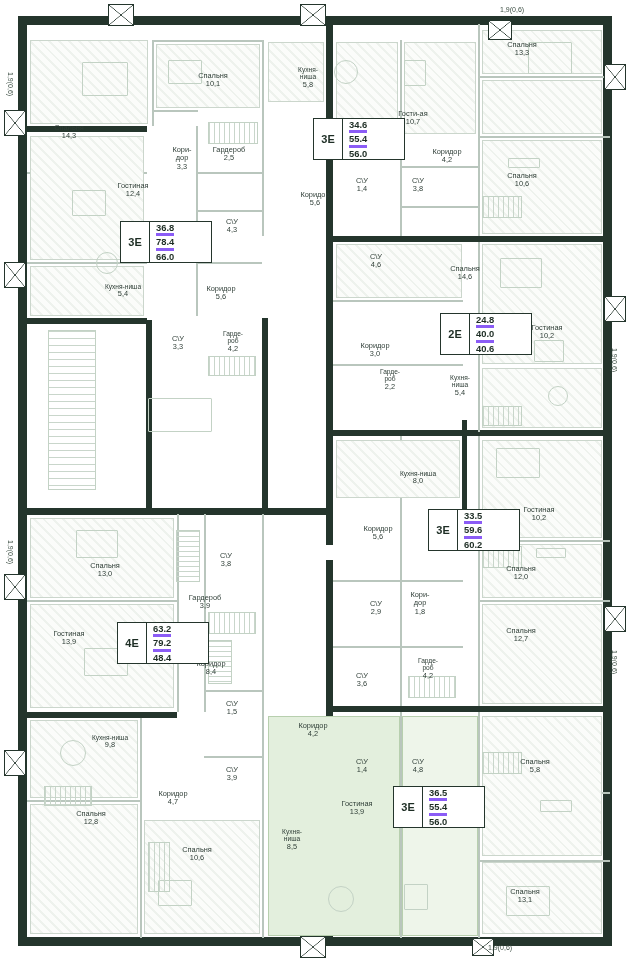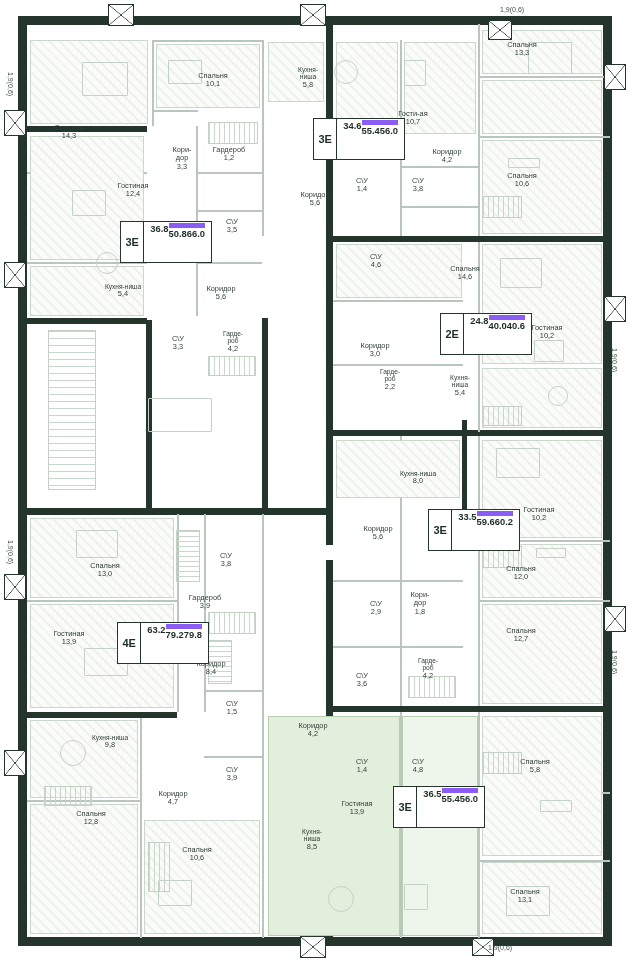--- a/index.html
+++ b/index.html
@@ -28,23 +28,23 @@
   .lbl .n{display:block;font-size:7.4px;}
   .lbl.small{font-size:6.6px;}
 
   
   .edge{position:absolute;font-size:7px;color:#3d4f44;}
   .edge.rot{transform-origin:left top;}
 
   
   .badge{position:absolute;display:flex;align-items:stretch;border:1.4px solid #24352c;background:#ffffff;box-sizing:border-box;}
   .badge .type{display:flex;align-items:center;justify-content:center;width:28px;font-weight:bold;font-size:11px;color:#1d2d24;border-right:1.4px solid #24352c;background:#ffffff;}
-  .badge .nums{display:flex;flex-direction:row;justify-content:center;padding:1px 6px 1px 6px;}
+  .badge .nums{display:flex;flex-direction:column;justify-content:center;padding:1px 6px 1px 6px;}
   .badge .nums span{display:block;font-size:9.4px;font-weight:bold;line-height:1.22;color:#1d2d24;text-align:center;}
-  .badge .nums span+span{border-top:5px solid #8b5cf6;}
+  .badge .nums span+span{border-top:3px solid #8b5cf6;}
 
   
   .fz{position:absolute;border:1px solid #c3d2c5;box-sizing:border-box;border-radius:1px;}
   .fzr{position:absolute;border:1px solid #c3d2c5;box-sizing:border-box;border-radius:50%;}
   .stairs{position:absolute;box-sizing:border-box;border:1px solid #c3d2c5;
     background-image:repeating-linear-gradient(to bottom,#c9d6cb 0 1px,rgba(0,0,0,0) 1px 7px);}
   .vhatch{position:absolute;box-sizing:border-box;border:1px solid #c3d2c5;
     background-image:repeating-linear-gradient(to right,#c9d6cb 0 1px,rgba(0,0,0,0) 1px 5px);}
   .hhatch{position:absolute;box-sizing:border-box;border:1px solid #c3d2c5;
     background-image:repeating-linear-gradient(to bottom,#c9d6cb 0 1px,rgba(0,0,0,0) 1px 5px);}
@@ -197,27 +197,27 @@
   <div id="room-labels">
       <div class="lbl" style="left: 186px; top: 72px; width: 54px;"><span>Спальня</span><span class="n">10,1</span></div>
       <div class="lbl small" style="left: 288px; top: 66px; width: 40px;"><span>Кухня-
 ниша</span><span class="n">5,8</span></div>
       <div class="lbl" style="left: 390px; top: 110px; width: 46px;"><span>Гости-ая</span><span class="n">10,7</span></div>
       <div class="lbl" style="left: 495px; top: 41px; width: 54px;"><span>Спальня</span><span class="n">13,3</span></div>
       <div class="lbl" style="left: 42px; top: 124px; width: 54px;"><span>Спальня</span><span class="n">14,3</span></div>
       <div class="lbl" style="left: 106px; top: 182px; width: 54px;"><span>Гостиная</span><span class="n">12,4</span></div>
       <div class="lbl" style="left: 166px; top: 146px; width: 32px;"><span>Кори-
 дор</span><span class="n">3,3</span></div>
-      <div class="lbl" style="left: 206px; top: 146px; width: 46px;"><span>Гардероб</span><span class="n">1,2</span></div>
+      <div class="lbl" style="left: 206px; top: 146px; width: 46px;"><span>Гардероб</span><span class="n">2,5</span></div>
       <div class="lbl" style="left: 422px; top: 148px; width: 50px;"><span>Коридор</span><span class="n">4,2</span></div>
       <div class="lbl" style="left: 495px; top: 172px; width: 54px;"><span>Спальня</span><span class="n">10,6</span></div>
       <div class="lbl" style="left: 290px; top: 191px; width: 50px;"><span>Коридор</span><span class="n">5,6</span></div>
       <div class="lbl" style="left: 348px; top: 177px; width: 28px;"><span>С\У</span><span class="n">1,4</span></div>
       <div class="lbl" style="left: 404px; top: 177px; width: 28px;"><span>С\У</span><span class="n">3,8</span></div>
-      <div class="lbl" style="left: 218px; top: 218px; width: 28px;"><span>С\У</span><span class="n">3,5</span></div>
+      <div class="lbl" style="left: 218px; top: 218px; width: 28px;"><span>С\У</span><span class="n">4,3</span></div>
       <div class="lbl" style="left: 438px; top: 265px; width: 54px;"><span>Спальня</span><span class="n">14,6</span></div>
       <div class="lbl" style="left: 362px; top: 253px; width: 28px;"><span>С\У</span><span class="n">4,6</span></div>
       <div class="lbl small" style="left: 94px; top: 283px; width: 58px;"><span>Кухня-ниша</span><span class="n">5,4</span></div>
       <div class="lbl" style="left: 196px; top: 285px; width: 50px;"><span>Коридор</span><span class="n">5,6</span></div>
       <div class="lbl" style="left: 520px; top: 324px; width: 54px;"><span>Гостиная</span><span class="n">10,2</span></div>
       <div class="lbl small" style="left: 213px; top: 330px; width: 40px;"><span>Гарде-
 роб</span><span class="n">4,2</span></div>
       <div class="lbl" style="left: 164px; top: 335px; width: 28px;"><span>С\У</span><span class="n">3,3</span></div>
       <div class="lbl" style="left: 350px; top: 342px; width: 50px;"><span>Коридор</span><span class="n">3,0</span></div>
       <div class="lbl small" style="left: 372px; top: 368px; width: 36px;"><span>Гарде-
@@ -243,40 +243,40 @@
       <div class="lbl" style="left: 218px; top: 700px; width: 28px;"><span>С\У</span><span class="n">1,5</span></div>
       <div class="lbl small" style="left: 82px; top: 734px; width: 56px;"><span>Кухня-ниша</span><span class="n">9,8</span></div>
       <div class="lbl" style="left: 288px; top: 722px; width: 50px;"><span>Коридор</span><span class="n">4,2</span></div>
       <div class="lbl" style="left: 218px; top: 766px; width: 28px;"><span>С\У</span><span class="n">3,9</span></div>
       <div class="lbl" style="left: 148px; top: 790px; width: 50px;"><span>Коридор</span><span class="n">4,7</span></div>
       <div class="lbl" style="left: 348px; top: 758px; width: 28px;"><span>С\У</span><span class="n">1,4</span></div>
       <div class="lbl" style="left: 404px; top: 758px; width: 28px;"><span>С\У</span><span class="n">4,8</span></div>
       <div class="lbl" style="left: 508px; top: 758px; width: 54px;"><span>Спальня</span><span class="n">5,8</span></div>
       <div class="lbl" style="left: 330px; top: 800px; width: 54px;"><span>Гостиная</span><span class="n">13,9</span></div>
       <div class="lbl" style="left: 64px; top: 810px; width: 54px;"><span>Спальня</span><span class="n">12,8</span></div>
-      <div class="lbl small" style="left: 292px; top: 828px; width: 40px;"><span>Кухня-
+      <div class="lbl small" style="left: 272px; top: 828px; width: 40px;"><span>Кухня-
 ниша</span><span class="n">8,5</span></div>
       <div class="lbl" style="left: 170px; top: 846px; width: 54px;"><span>Спальня</span><span class="n">10,6</span></div>
       <div class="lbl" style="left: 498px; top: 888px; width: 54px;"><span>Спальня</span><span class="n">13,1</span></div>
     </div>
 
   <div id="apt-badges">
       <div class="badge" style="left: 313px; top: 118px; width: 92px; height: 42px;">
         <div class="type">3Е</div>
         <div class="nums">
           <span>34.6</span>
           <span>55.4</span>
           <span>56.0</span>
         </div>
       </div>
       <div class="badge" style="left: 120px; top: 221px; width: 92px; height: 42px;">
         <div class="type">3Е</div>
         <div class="nums">
           <span>36.8</span>
-          <span>50.8</span>
+          <span>78.4</span>
           <span>66.0</span>
         </div>
       </div>
       <div class="badge" style="left: 440px; top: 313px; width: 92px; height: 42px;">
         <div class="type">2Е</div>
         <div class="nums">
           <span>24.8</span>
           <span>40.0</span>
           <span>40.6</span>
         </div>
@@ -287,21 +287,21 @@
           <span>33.5</span>
           <span>59.6</span>
           <span>60.2</span>
         </div>
       </div>
       <div class="badge" style="left: 117px; top: 622px; width: 92px; height: 42px;">
         <div class="type">4Е</div>
         <div class="nums">
           <span>63.2</span>
           <span>79.2</span>
-          <span>79.8</span>
+          <span>48.4</span>
         </div>
       </div>
       <div class="badge" style="left: 393px; top: 786px; width: 92px; height: 42px;">
         <div class="type">3Е</div>
         <div class="nums">
           <span>36.5</span>
           <span>55.4</span>
           <span>56.0</span>
         </div>
       </div>

